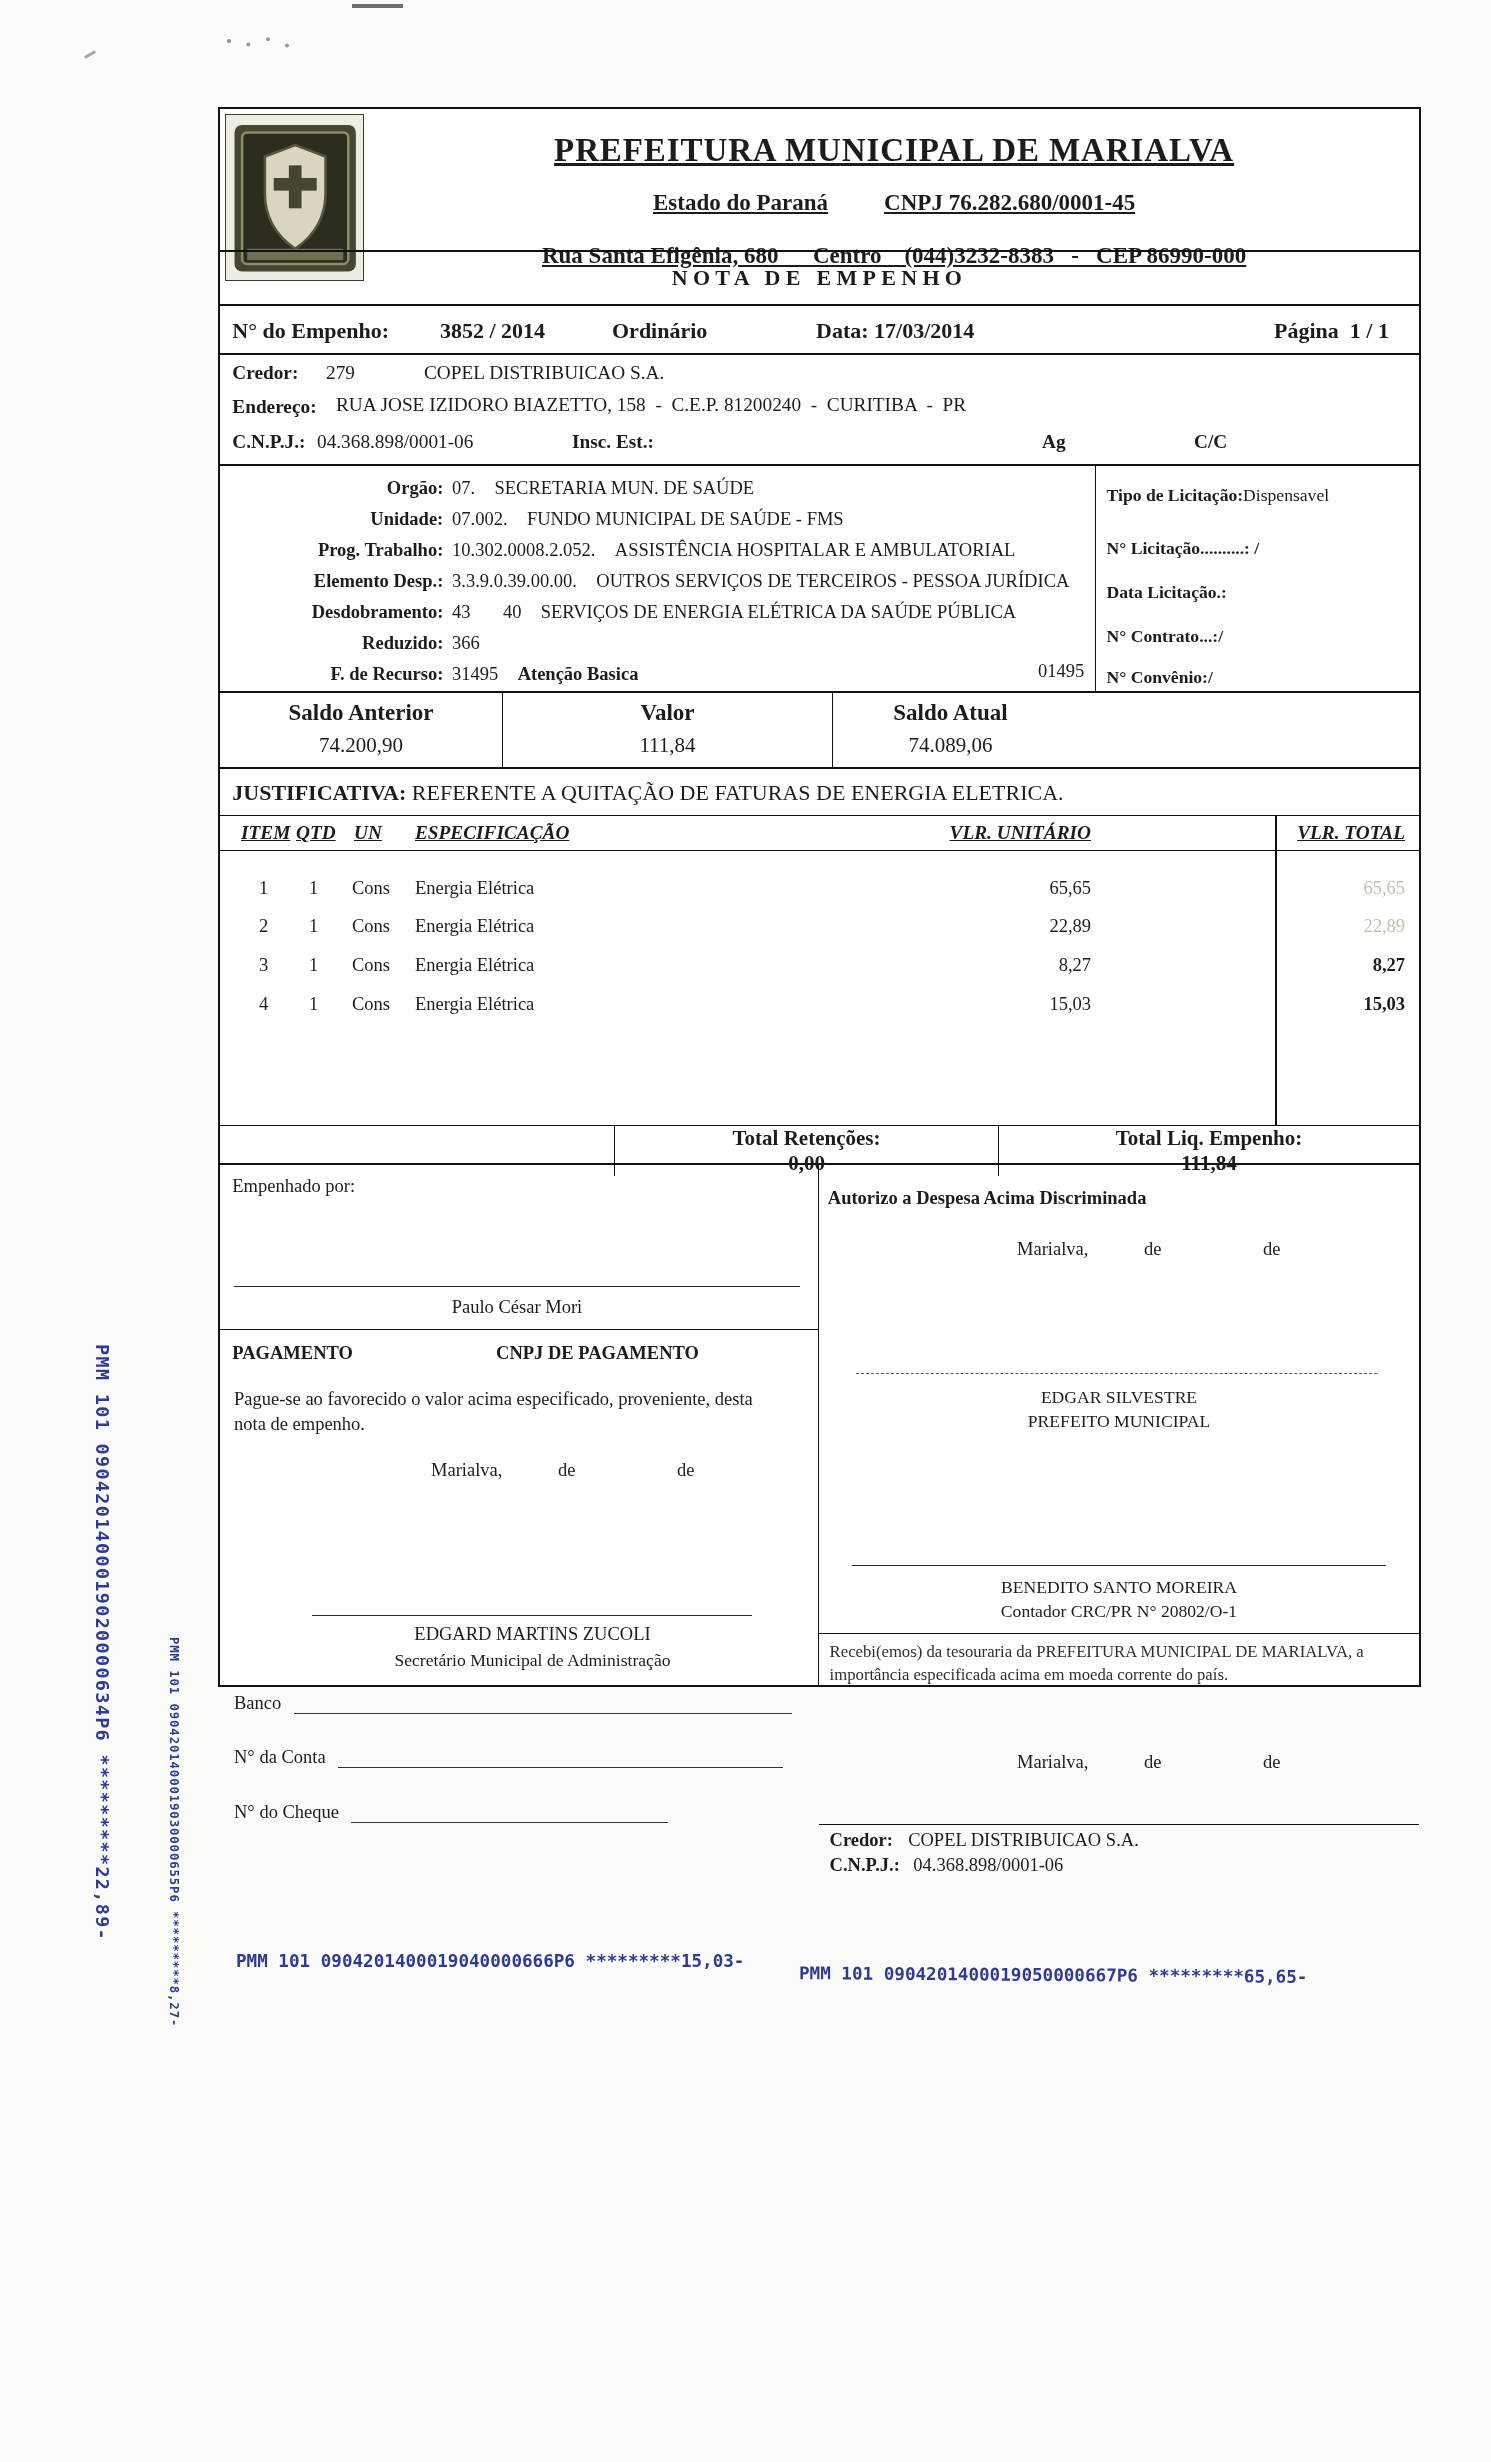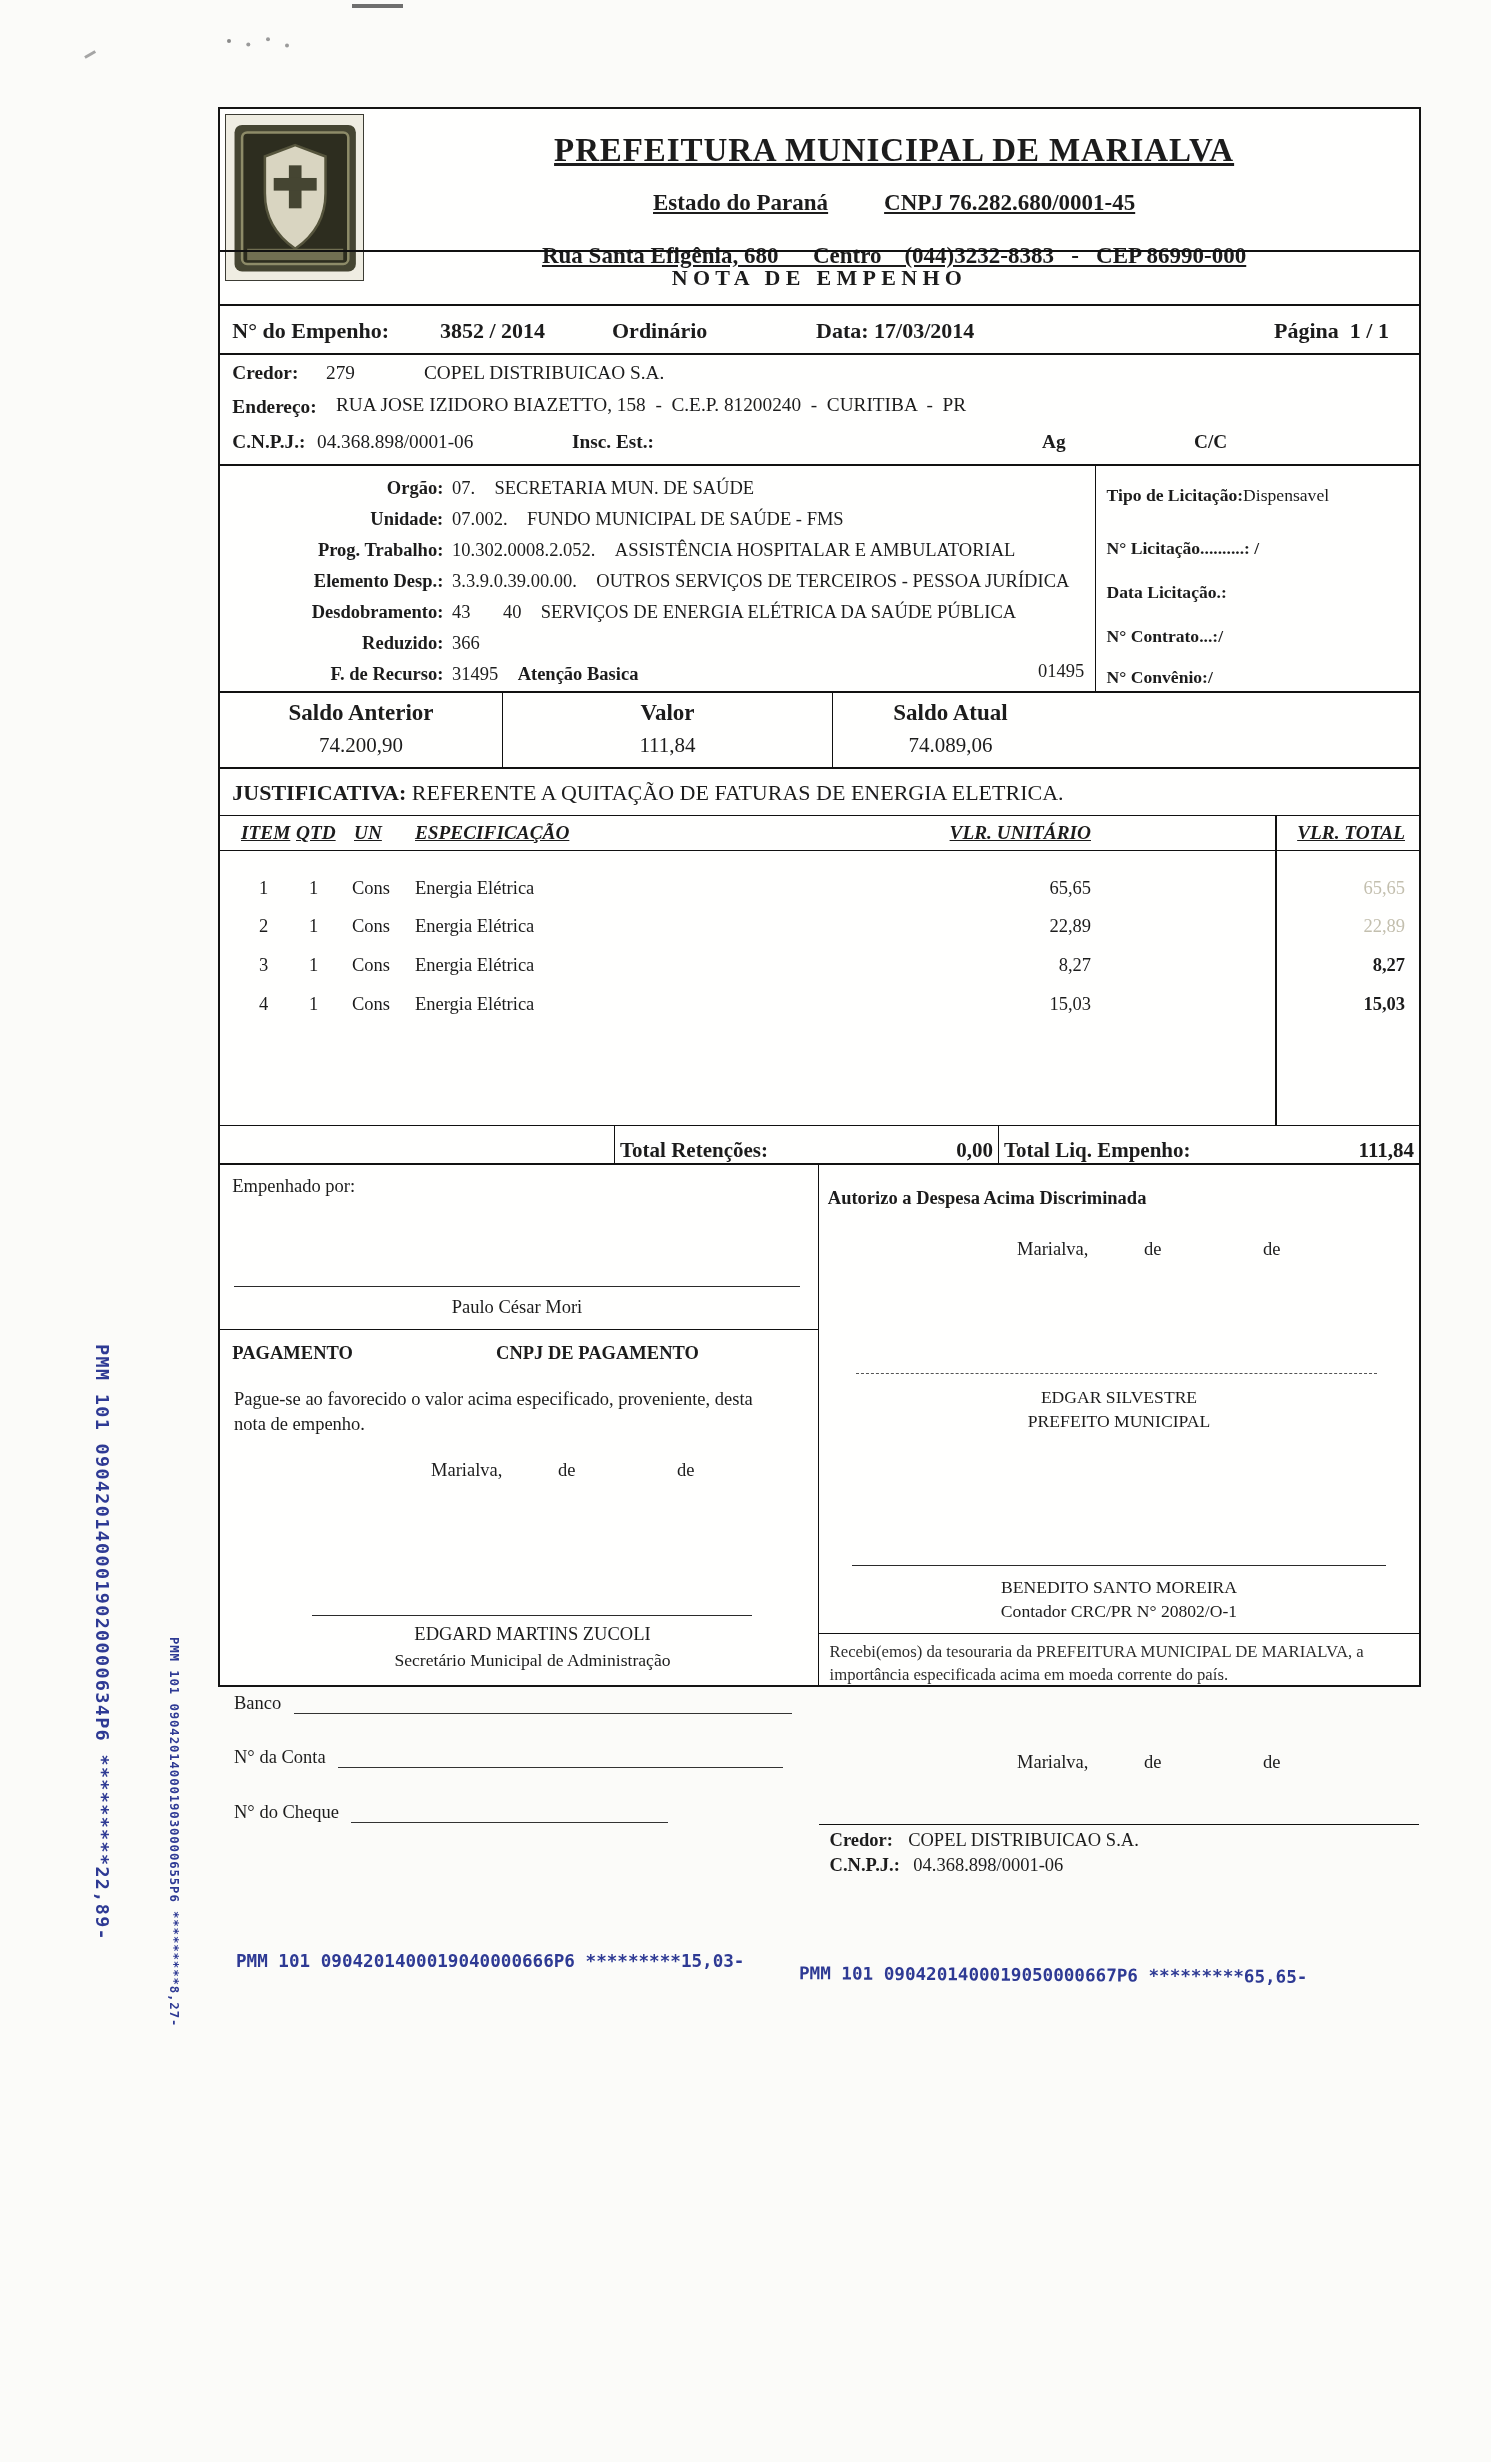--- a/index.html
+++ b/index.html
@@ -83,21 +83,21 @@
   .c-qtd  { left:76px; width:35px; text-align:center; }
   .c-un   { left:132px; }
   .c-esp  { left:195px; }
   .c-unit { left:695px; width:176px; text-align:right; }
   .c-tot  { right:14px; width:176px; text-align:right; font-weight:bold; }
   .faded  { color:#c3bfae; font-weight:normal; }
 
   
   .totals { height:39px; border-bottom:2.6px solid #111; display:grid;
             grid-template-columns:394px 384px 1fr; font-size:21px; font-weight:bold; }
-  .tcell { display:flex; justify-content:space-between; align-items:flex-end; padding:0 5px; }
+  .tcell { display:flex; justify-content:space-between; align-items:center; padding:0 13px;flex-direction:column; }
   .tcell.bordered { border-left:1.8px solid #111; }
 
   
   .bottom { height:520px; display:grid; grid-template-columns:598px 1fr; font-size:18.5px; }
   .bl-col, .br-col { position:relative; }
   .br-col { border-left:1.8px solid #111; }
   .abs { position:absolute; }
   .pre { white-space:pre; }
   .ctr { text-align:center; }
   .sline { border-bottom:1.8px solid #2b2b2b; }

